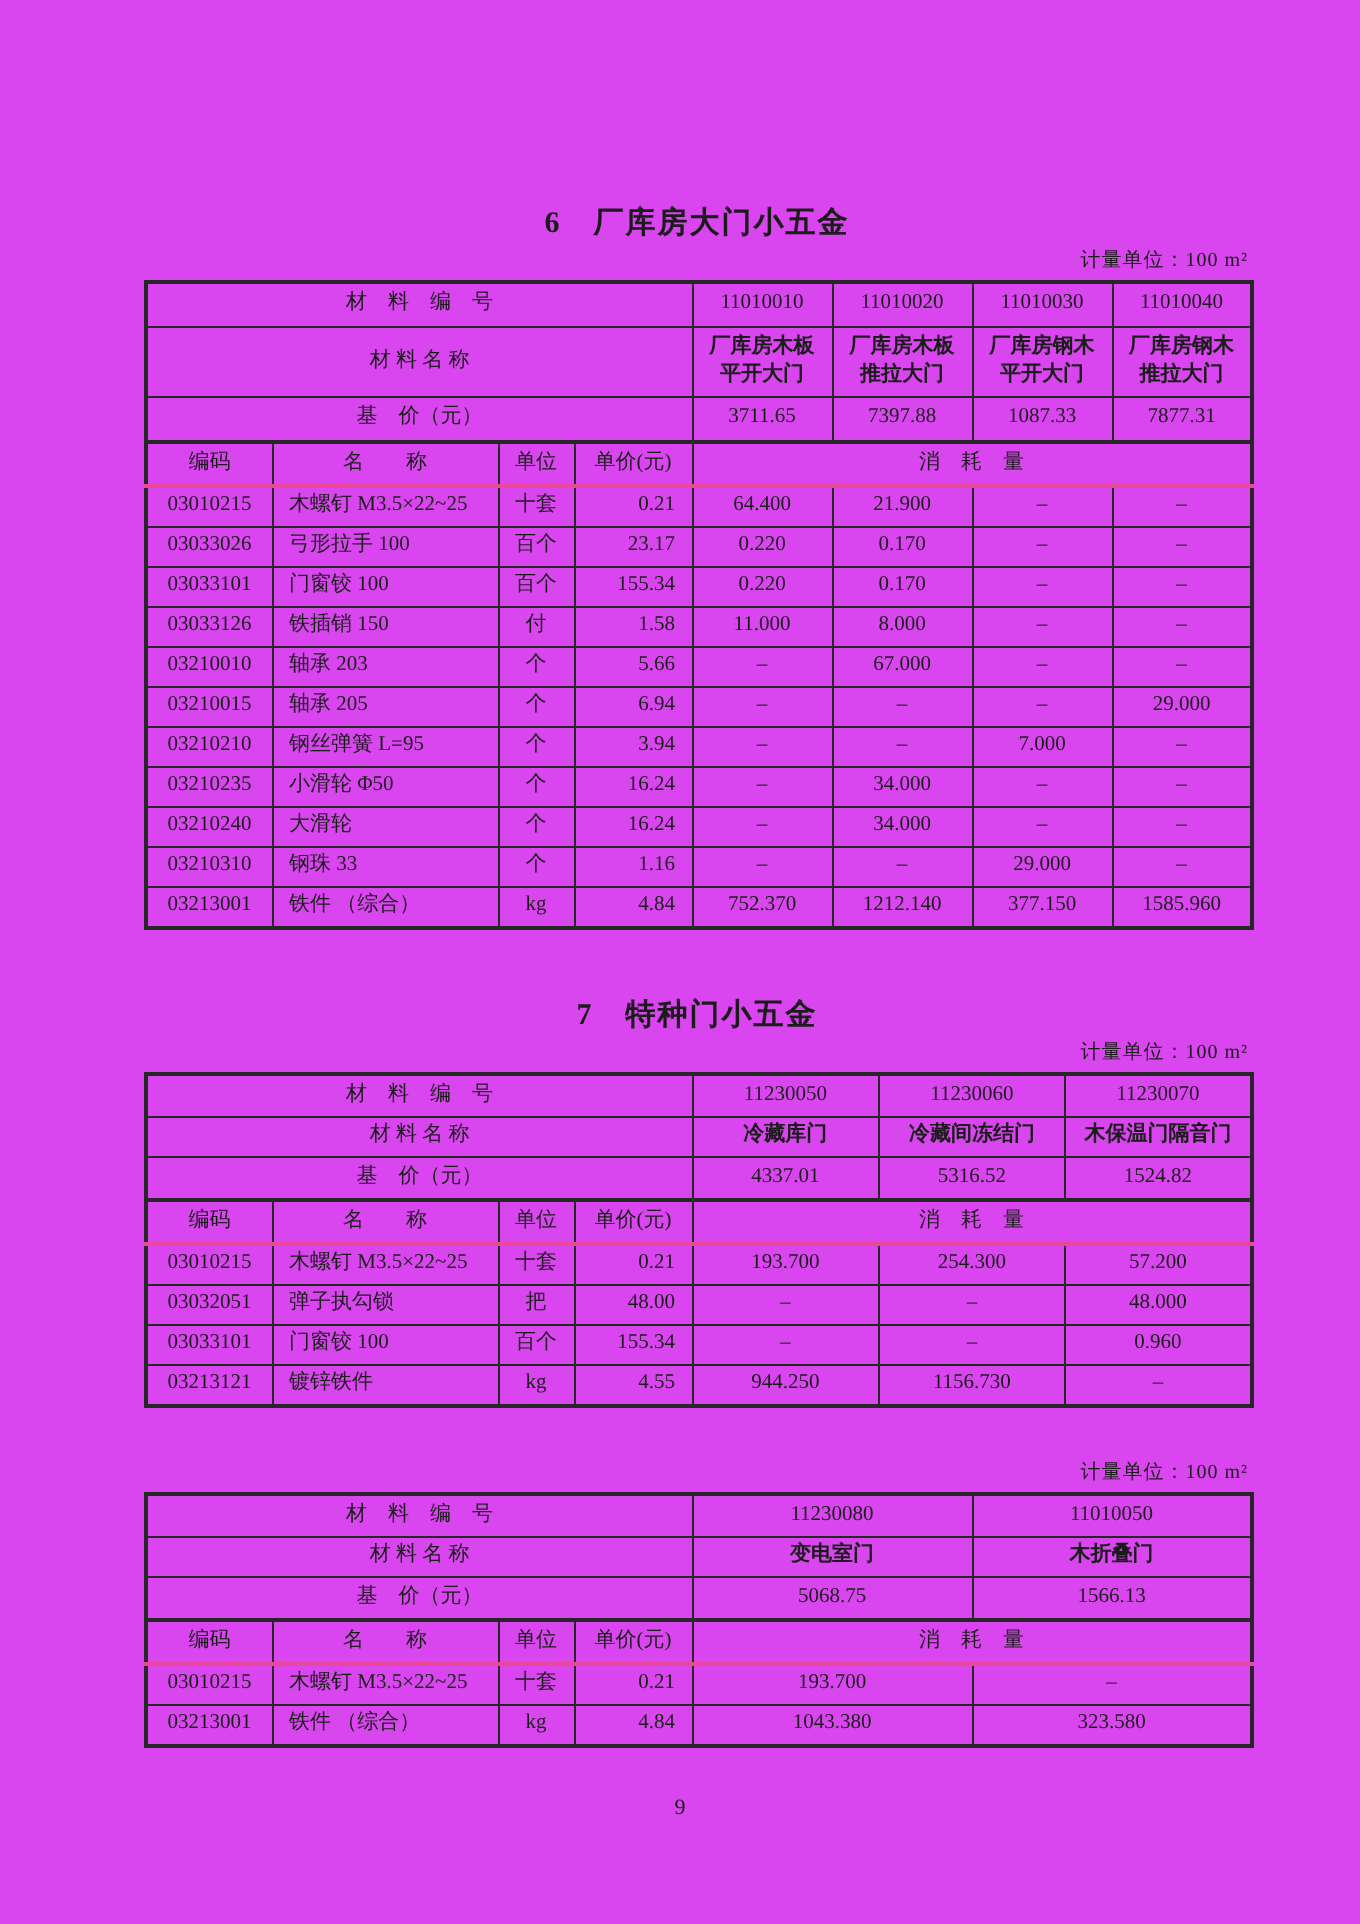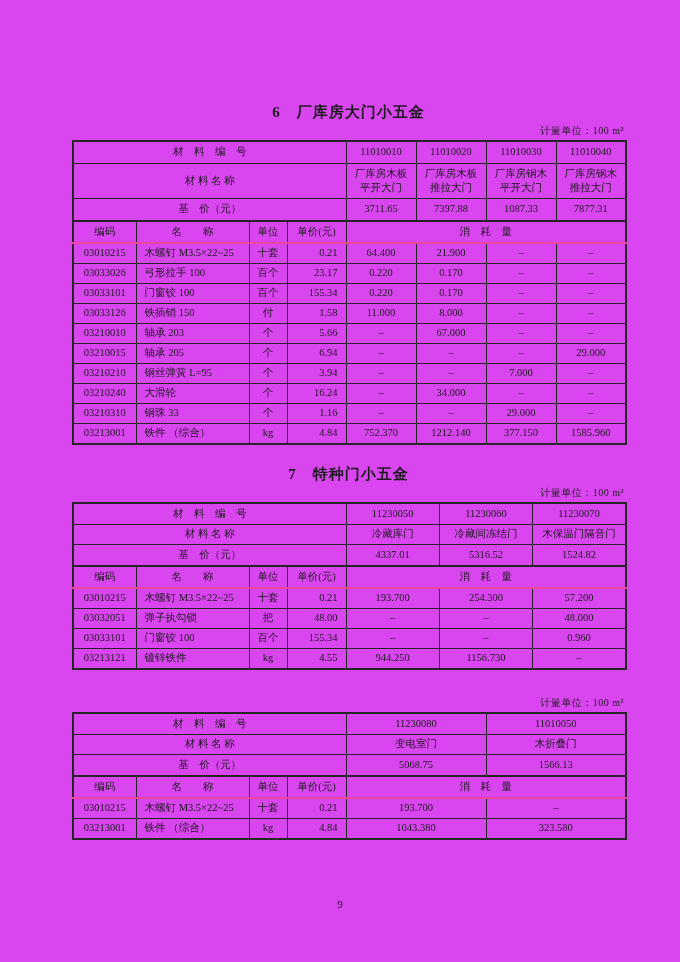--- a/index.html
+++ b/index.html
@@ -46,33 +46,33 @@
     line-height: 1.2;
     height: 19px;
     padding: 0 2px;
     overflow: hidden;
     white-space: nowrap;
   }
   .mat-table td.lbl { text-align: center; }
   .mat-table td.ctr { text-align: center; }
   .mat-table td.lft { text-align: left;  padding-left: 8px; margin-left: 16px; }
   .mat-table td.rgt { text-align: right; padding-right: 8px; }
-  .mat-table td.pre { white-space: pre-line; line-height: 1.35; }
+  .mat-table td.pre { white-space: pre-line; line-height: 1.35; font-weight: bold; }
   .mat-table tr.row-code  td { height: 21px; }
   .mat-table tr.row-name  td { height: 34px; }
   .mat-table tr.row-price td { height: 21px; }
   .mat-table tr.row-cols  td {
     height: 20px;
     border-top: 2px solid #262626;
     border-bottom: 2px solid #ec4899;
   }
   .mat-table.compact tr.row-code  td { height: 20px; }
   .mat-table.compact tr.row-name  td { height: 19px; }
   .mat-table.compact tr.row-price td { height: 20px; }
-  .sec-2 .section-title { margin-top: 20px; }
+  .sec-2 .section-title { margin-top: 34px; }
   .sec-3 .unit-note { margin-top: 26px; }
   .page-number {
     position: absolute;
     left: 0;
     right: 0;
     top: 898px;
     text-align: center;
     font-size: 11px;
   }
 </style>
@@ -192,20 +192,30 @@
             <td class="ctr">03210210</td>
             <td class="lft">钢丝弹簧 L=95</td>
             <td class="ctr">个</td>
             <td class="rgt">3.94</td>
             <td class="ctr">–</td>
             <td class="ctr">–</td>
             <td class="ctr">7.000</td>
             <td class="ctr">–</td>
           </tr>
           <tr class="row-data">
+            <td class="ctr">03210235</td>
+            <td class="lft">小滑轮 Φ50</td>
+            <td class="ctr">个</td>
+            <td class="rgt">16.24</td>
+            <td class="ctr">–</td>
+            <td class="ctr">34.000</td>
+            <td class="ctr">–</td>
+            <td class="ctr">–</td>
+          </tr>
+          <tr class="row-data">
             <td class="ctr">03210240</td>
             <td class="lft">大滑轮</td>
             <td class="ctr">个</td>
             <td class="rgt">16.24</td>
             <td class="ctr">–</td>
             <td class="ctr">34.000</td>
             <td class="ctr">–</td>
             <td class="ctr">–</td>
           </tr>
           <tr class="row-data">

